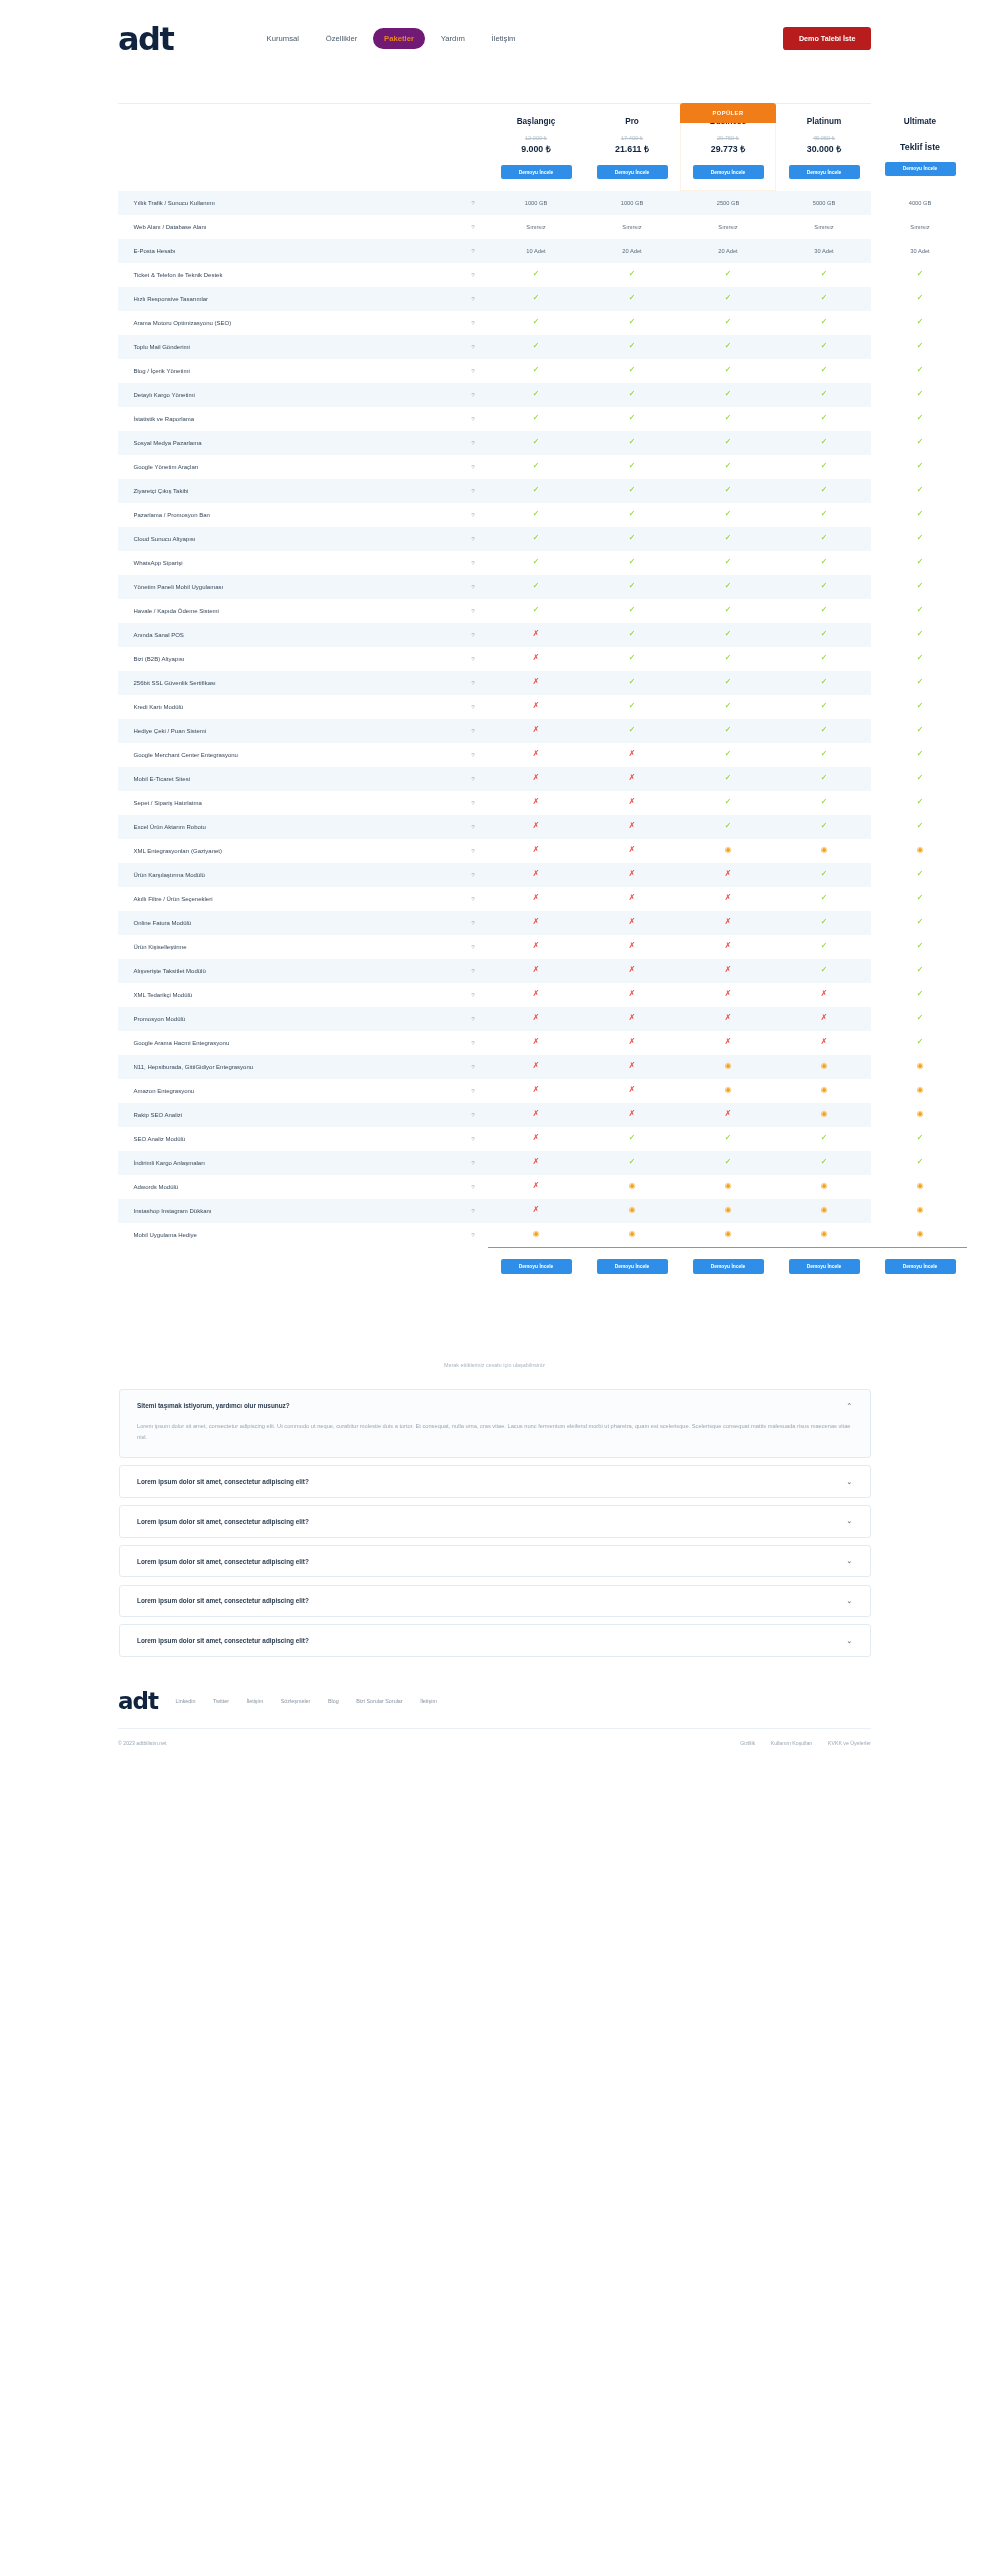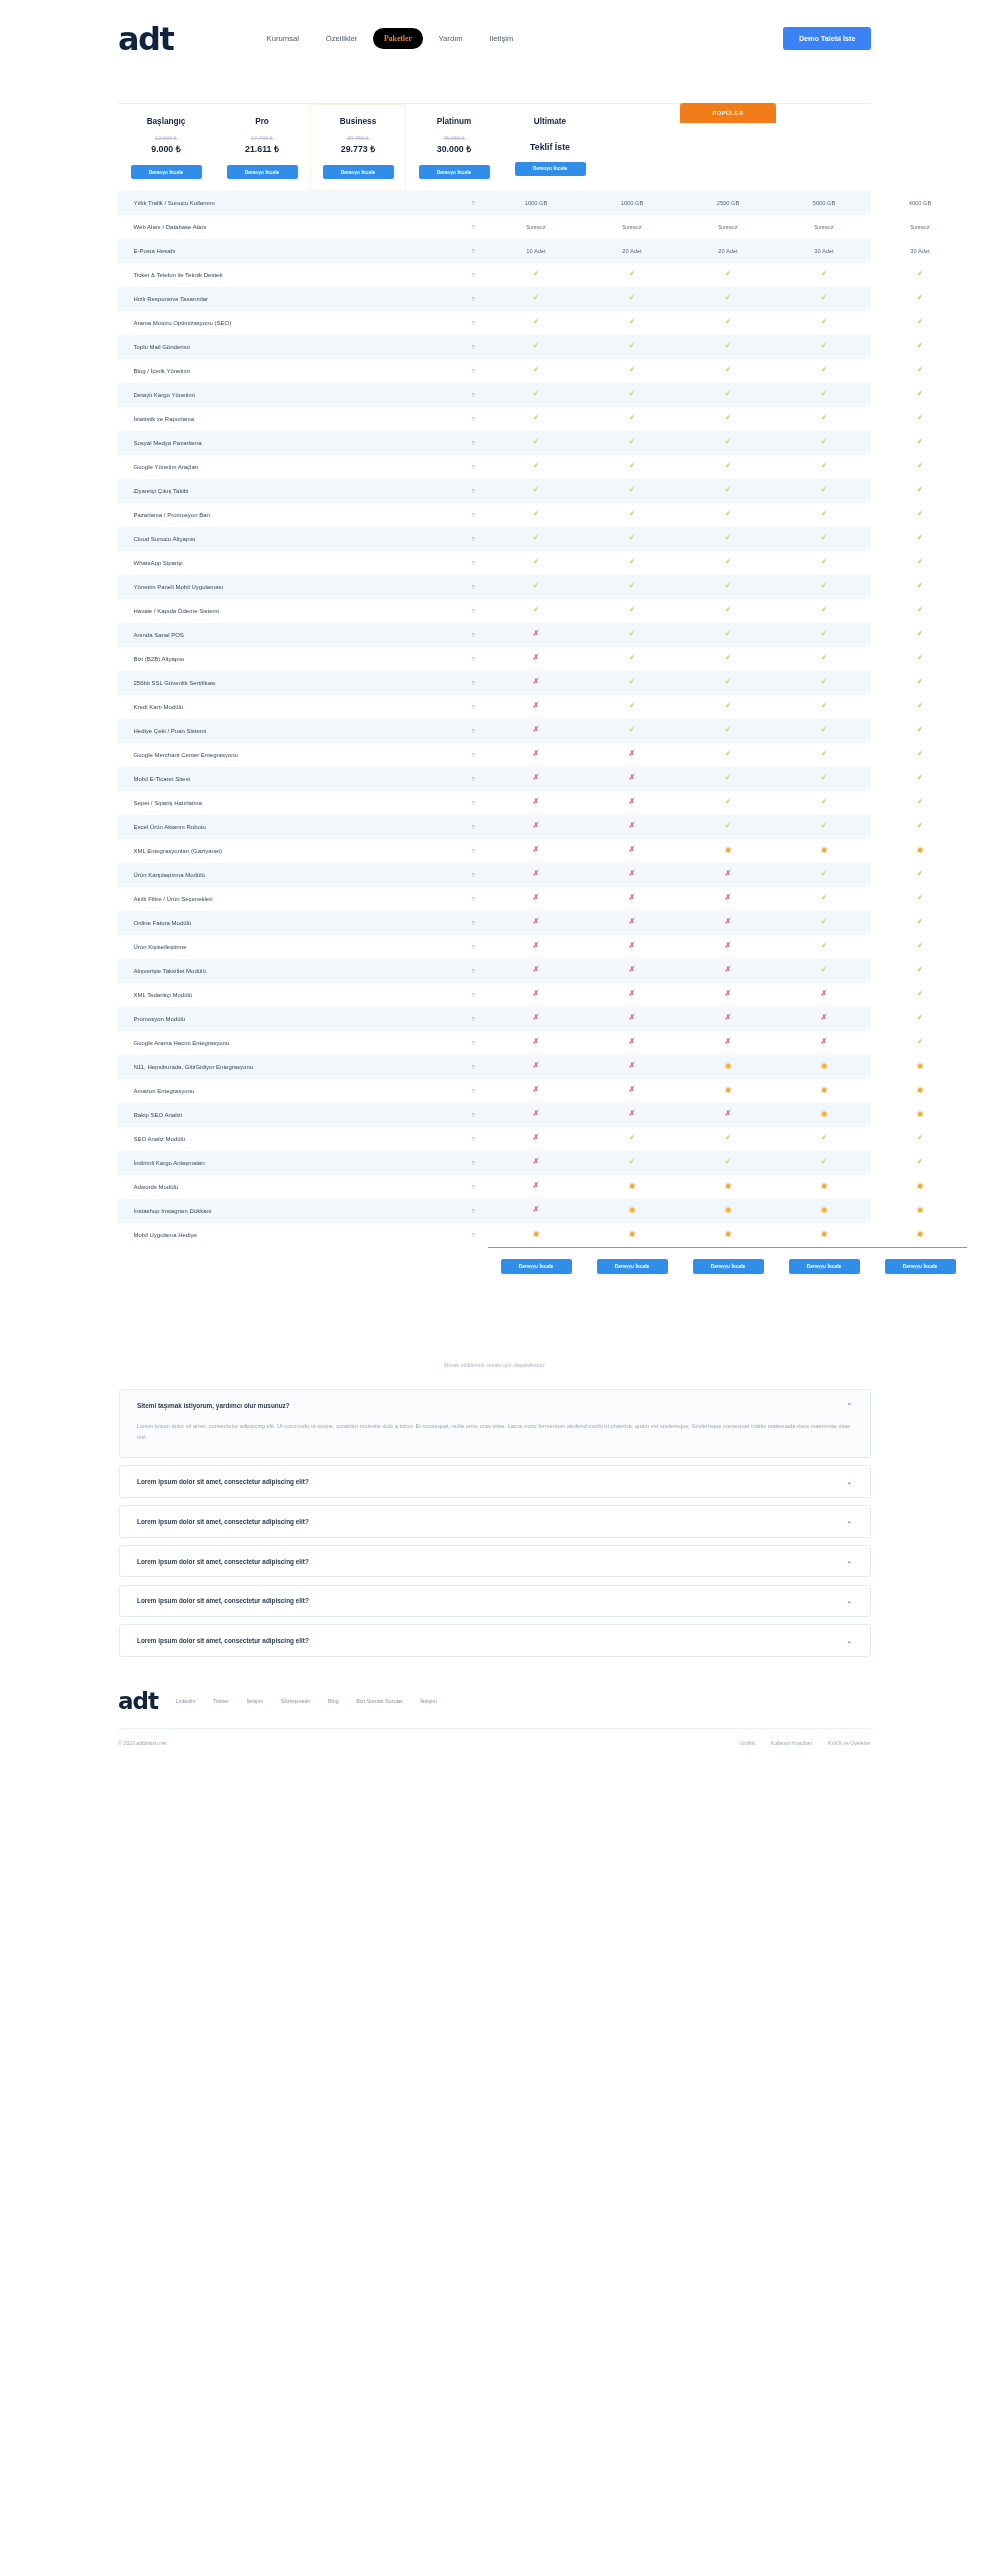--- a/index.html
+++ b/index.html
@@ -37,28 +37,27 @@
   }
   .nav-item {
     font-size: 7.7px;
     color: #4a5a6a;
     padding: 5.7px 11.3px;
     border-radius: 10.3px;
     cursor: pointer;
     white-space: nowrap;
   }
   .nav-item.active {
-    background: #000000;
+    background: #701a75;
     color: #e8861e;
     font-weight: 600;
-    font-family: Liberation Serif, serif;
   }
   .header-cta {
     margin-left: auto;
-    background: #3b82f6;
+    background: #b91c1c;
     color: #fff;
     font-size: 7.2px;
     font-weight: 600;
     padding: 7.2px 15.5px;
     border-radius: 3.1px;
     border: none;
     cursor: pointer;
     white-space: nowrap;
   }
 
@@ -125,21 +124,20 @@
     letter-spacing: 0.5px;
     display: flex;
     align-items: center;
     justify-content: center;
   }
   .plan-header-row {
     display: flex;
     margin-top: 19.6px;
     border-top: 0.5px solid #e7eef5;
     padding-top: 0;
-    flex-direction: column;
   }
   .plan-featcol { width: 370px; flex: none; }
   .plan-col {
     width: 96px;
     flex: none;
     text-align: center;
     padding: 13.4px 2.1px 11.3px 2.1px;
   }
   .plan-col.popular { background: #fff; box-shadow: 0 0 0 0.5px #fbe5cd inset; }
   .plan-name {

